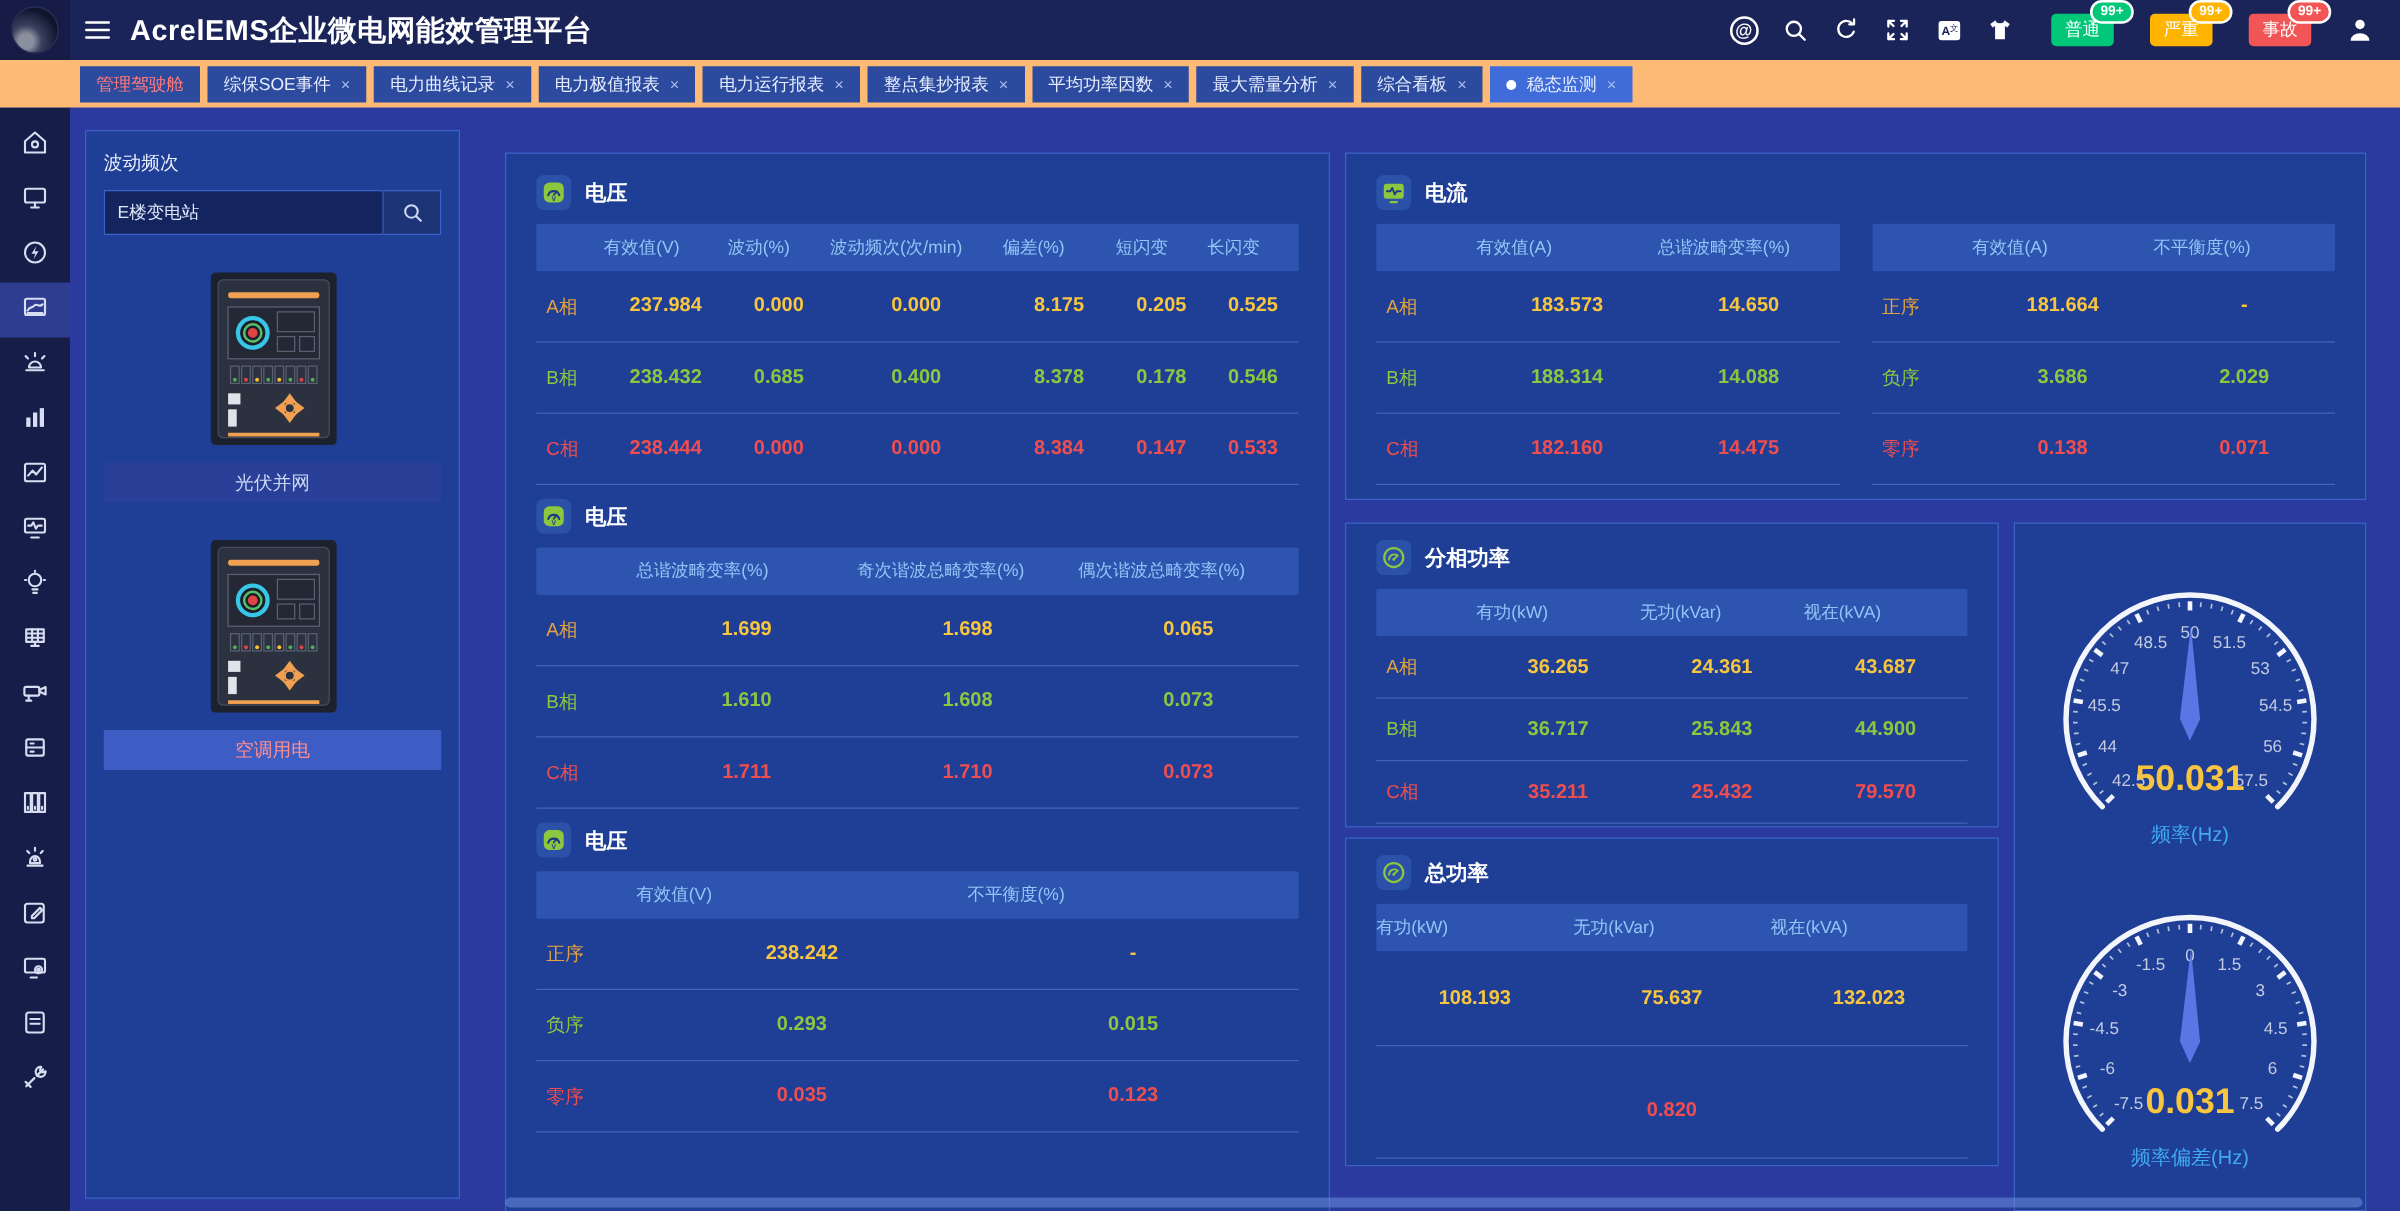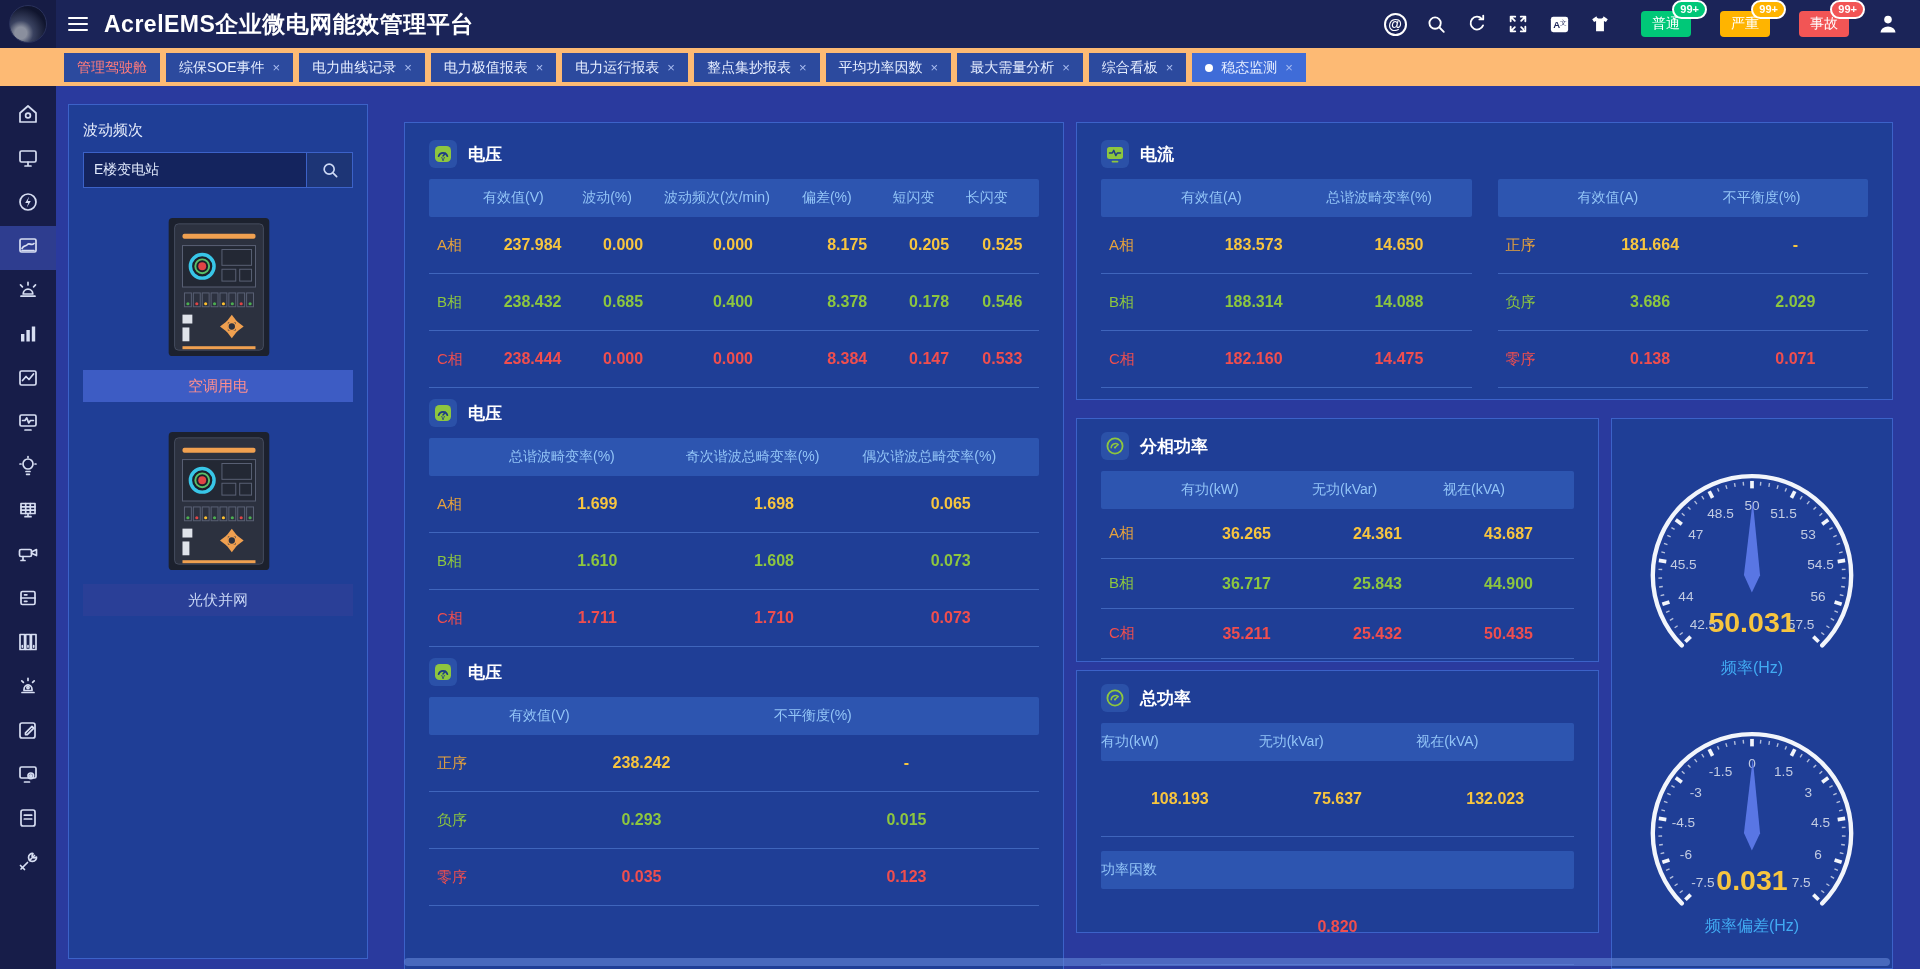--- a/index.html
+++ b/index.html
@@ -313,20 +313,67 @@
     <div class="search-row">
       <input class="search-input" value="E楼变电站" style="">
       <button class="search-btn">
         <svg viewBox="0 0 24 24" width="20" height="20" fill="none" stroke="#cdd9f5" stroke-width="2" stroke-linecap="round">
           <circle cx="11" cy="11" r="6"></circle>
             <path d="M15.8 15.8 L20 20"></path>
         </svg>
       </button>
     </div>
     <div>
+        <div class="device-card">
+          <div class="device-img">
+            <svg viewBox="0 0 120 150" width="126" height="148">
+ <rect x="10" y="4" width="102" height="140" rx="4" fill="#1c212e"></rect>
+ <rect x="16" y="10" width="90" height="128" rx="4" fill="#2c313f" stroke="#454c5e"></rect>
+ <rect x="24" y="20" width="74" height="5" rx="2" fill="#f0a050"></rect>
+ <rect x="24" y="32" width="74" height="42" fill="#232834" stroke="#5a6175"></rect>
+ <circle cx="44" cy="53" r="12" fill="#1b1f29" stroke="#38c6e8" stroke-width="3.5"></circle>
+ <circle cx="44" cy="53" r="7" fill="none" stroke="#58c06a" stroke-width="2"></circle>
+ <circle cx="44" cy="53" r="4" fill="#e04545"></circle>
+ <rect x="64" y="36" width="30" height="16" fill="none" stroke="#5a6175"></rect>
+ <rect x="64" y="56" width="14" height="12" fill="none" stroke="#5a6175"></rect>
+ <rect x="82" y="56" width="12" height="12" fill="none" stroke="#5a6175"></rect>
+ <g stroke="#5a6175" fill="none">
+  <rect x="26" y="80" width="7" height="14"></rect>
+                <rect x="35" y="80" width="7" height="14"></rect>
+                <rect x="44" y="80" width="7" height="14"></rect>
+  <rect x="53" y="80" width="7" height="14"></rect>
+                <rect x="62" y="80" width="7" height="14"></rect>
+                <rect x="71" y="80" width="7" height="14"></rect>
+  <rect x="80" y="80" width="7" height="14"></rect>
+                <rect x="89" y="80" width="7" height="14"></rect>
+ </g>
+ <g>
+  <circle cx="29.5" cy="91" r="1.6" fill="#4caf50"></circle>
+                <circle cx="38.5" cy="91" r="1.6" fill="#e04545"></circle>
+  <circle cx="47.5" cy="91" r="1.6" fill="#ffc02e"></circle>
+                <circle cx="56.5" cy="91" r="1.6" fill="#4caf50"></circle>
+  <circle cx="65.5" cy="91" r="1.6" fill="#ffc02e"></circle>
+                <circle cx="74.5" cy="91" r="1.6" fill="#4caf50"></circle>
+  <circle cx="83.5" cy="91" r="1.6" fill="#e04545"></circle>
+                <circle cx="92.5" cy="91" r="1.6" fill="#4caf50"></circle>
+ </g>
+ <rect x="24" y="102" width="10" height="9" fill="#dfe3ea"></rect>
+ <rect x="24" y="115" width="7" height="14" fill="#dfe3ea"></rect>
+ <g fill="#f0a050">
+  <polygon points="74,102 68,110 80,110"></polygon>
+                <polygon points="74,126 68,118 80,118"></polygon>
+  <polygon points="62,114 70,108 70,120"></polygon>
+                <polygon points="86,114 78,108 78,120"></polygon>
+ </g>
+ <circle cx="74" cy="114" r="4" fill="none" stroke="#f0a050" stroke-width="1.6"></circle>
+ <rect x="24" y="134" width="74" height="3" fill="#f0a050"></rect>
+</svg>
+          </div>
+    <div class="device-label">光伏并网</div>
+        </div>
         <div class="device-card selected">
           <div class="device-img">
             <svg viewBox="0 0 120 150" width="126" height="148">
  <rect x="10" y="4" width="102" height="140" rx="4" fill="#1c212e"></rect>
  <rect x="16" y="10" width="90" height="128" rx="4" fill="#2c313f" stroke="#454c5e"></rect>
  <rect x="24" y="20" width="74" height="5" rx="2" fill="#f0a050"></rect>
  <rect x="24" y="32" width="74" height="42" fill="#232834" stroke="#5a6175"></rect>
  <circle cx="44" cy="53" r="12" fill="#1b1f29" stroke="#38c6e8" stroke-width="3.5"></circle>
  <circle cx="44" cy="53" r="7" fill="none" stroke="#58c06a" stroke-width="2"></circle>
  <circle cx="44" cy="53" r="4" fill="#e04545"></circle>
@@ -360,67 +407,20 @@
                 <polygon points="74,126 68,118 80,118"></polygon>
   <polygon points="62,114 70,108 70,120"></polygon>
                 <polygon points="86,114 78,108 78,120"></polygon>
  </g>
  <circle cx="74" cy="114" r="4" fill="none" stroke="#f0a050" stroke-width="1.6"></circle>
  <rect x="24" y="134" width="74" height="3" fill="#f0a050"></rect>
 </svg>
           </div>
     <div class="device-label">空调用电</div>
         </div>
-        <div class="device-card">
-          <div class="device-img">
-            <svg viewBox="0 0 120 150" width="126" height="148">
- <rect x="10" y="4" width="102" height="140" rx="4" fill="#1c212e"></rect>
- <rect x="16" y="10" width="90" height="128" rx="4" fill="#2c313f" stroke="#454c5e"></rect>
- <rect x="24" y="20" width="74" height="5" rx="2" fill="#f0a050"></rect>
- <rect x="24" y="32" width="74" height="42" fill="#232834" stroke="#5a6175"></rect>
- <circle cx="44" cy="53" r="12" fill="#1b1f29" stroke="#38c6e8" stroke-width="3.5"></circle>
- <circle cx="44" cy="53" r="7" fill="none" stroke="#58c06a" stroke-width="2"></circle>
- <circle cx="44" cy="53" r="4" fill="#e04545"></circle>
- <rect x="64" y="36" width="30" height="16" fill="none" stroke="#5a6175"></rect>
- <rect x="64" y="56" width="14" height="12" fill="none" stroke="#5a6175"></rect>
- <rect x="82" y="56" width="12" height="12" fill="none" stroke="#5a6175"></rect>
- <g stroke="#5a6175" fill="none">
-  <rect x="26" y="80" width="7" height="14"></rect>
-                <rect x="35" y="80" width="7" height="14"></rect>
-                <rect x="44" y="80" width="7" height="14"></rect>
-  <rect x="53" y="80" width="7" height="14"></rect>
-                <rect x="62" y="80" width="7" height="14"></rect>
-                <rect x="71" y="80" width="7" height="14"></rect>
-  <rect x="80" y="80" width="7" height="14"></rect>
-                <rect x="89" y="80" width="7" height="14"></rect>
- </g>
- <g>
-  <circle cx="29.5" cy="91" r="1.6" fill="#4caf50"></circle>
-                <circle cx="38.5" cy="91" r="1.6" fill="#e04545"></circle>
-  <circle cx="47.5" cy="91" r="1.6" fill="#ffc02e"></circle>
-                <circle cx="56.5" cy="91" r="1.6" fill="#4caf50"></circle>
-  <circle cx="65.5" cy="91" r="1.6" fill="#ffc02e"></circle>
-                <circle cx="74.5" cy="91" r="1.6" fill="#4caf50"></circle>
-  <circle cx="83.5" cy="91" r="1.6" fill="#e04545"></circle>
-                <circle cx="92.5" cy="91" r="1.6" fill="#4caf50"></circle>
- </g>
- <rect x="24" y="102" width="10" height="9" fill="#dfe3ea"></rect>
- <rect x="24" y="115" width="7" height="14" fill="#dfe3ea"></rect>
- <g fill="#f0a050">
-  <polygon points="74,102 68,110 80,110"></polygon>
-                <polygon points="74,126 68,118 80,118"></polygon>
-  <polygon points="62,114 70,108 70,120"></polygon>
-                <polygon points="86,114 78,108 78,120"></polygon>
- </g>
- <circle cx="74" cy="114" r="4" fill="none" stroke="#f0a050" stroke-width="1.6"></circle>
- <rect x="24" y="134" width="74" height="3" fill="#f0a050"></rect>
-</svg>
-          </div>
-    <div class="device-label">光伏并网</div>
-        </div>
       </div>
   </aside>
 
   <main class="content">
     <section class="panel voltage-panel">
         <div>
           <div class="ptitle">
       <span class="panel-icon">
               <svg viewBox="0 0 20 20" width="20" height="20">
                 <rect x="2" y="2" width="16" height="16" rx="4.5" fill="#8dc63f"></rect>
@@ -637,21 +637,21 @@
                   <div class="tbl-row green" style="grid-template-columns: 80px repeat(3, 1fr);">
                     <div class="td lab">B相</div>
                     <div class="td val">36.717</div>
                     <div class="td val">25.843</div>
                     <div class="td val">44.900</div>
                   </div>
                   <div class="tbl-row red" style="grid-template-columns: 80px repeat(3, 1fr);">
                     <div class="td lab">C相</div>
                     <div class="td val">35.211</div>
                     <div class="td val">25.432</div>
-                    <div class="td val">50.435</div>
+                    <div class="td val">79.570</div>
                   </div>
                 </div>
               </div>
           </section>
           <section class="panel total-panel">
             <div class="ptitle">
               <span class="panel-icon">
                   <svg viewBox="0 0 20 20" width="20" height="20">
                     <circle cx="10" cy="10" r="7.6" fill="none" stroke="#8dc63f" stroke-width="1.8"></circle>
                     <path d="M6.2 11.8 a4.3 4.3 0 0 1 7-3.3" fill="none" stroke="#8dc63f" stroke-width="1.5" stroke-linecap="round"></path>
@@ -669,23 +669,20 @@
                     <div class="th">视在(kVA)</div>
                   </div>
                   <div class="tbl-row yellow" style="grid-template-columns: repeat(3, 1fr);">
                     <div class="td val">108.193</div>
                     <div class="td val">75.637</div>
                     <div class="td val">132.023</div>
                   </div>
                 </div>
                 <div class="tbl-gap"></div>
                 <div class="tbl tall">
-                  <div class="tbl-head" style="grid-template-columns: repeat(1, 1fr);">
-                    <div class="th">功率因数</div>
-                  </div>
                   <div class="tbl-row red" style="grid-template-columns: repeat(1, 1fr);">
                     <div class="td val">0.820</div>
                   </div>
                 </div>
               </div>
           </section>
         </div>
         <section class="panel gauges-panel">
             <div class="gauge">
               <svg viewBox="0 0 200 170" width="248" height="211">

